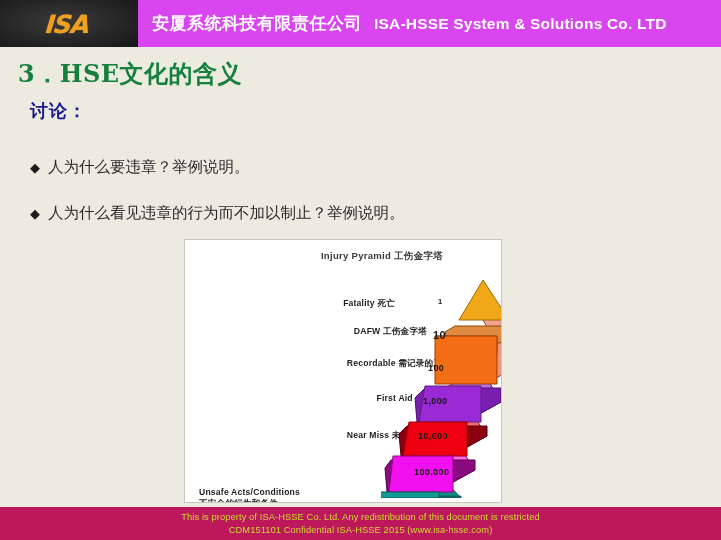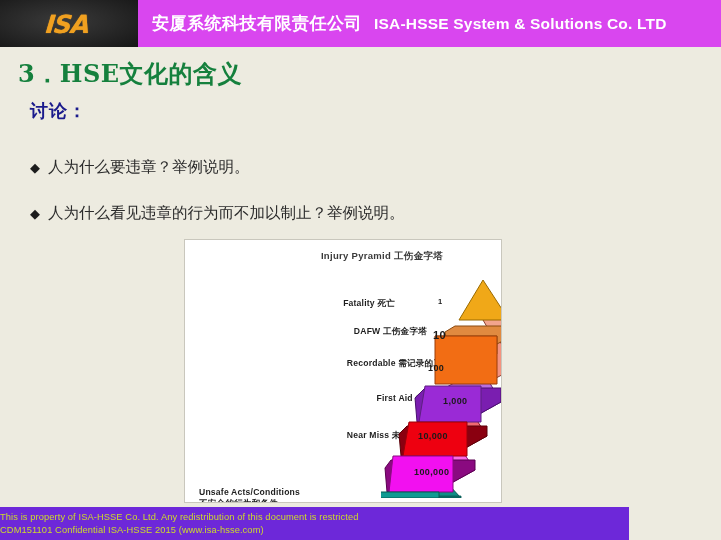--- a/index.html
+++ b/index.html
@@ -178,35 +178,35 @@
   .pnum {
     position: absolute;
     font-family: "Liberation Sans", sans-serif;
     font-weight: bold;
     color: #1a1a1a;
     letter-spacing: 0.4px;
   }
   .pnum.n1 { left: 253px; top: 29px;  font-size: 7.5px; }
   .pnum.n2 { left: 248px; top: 61px;  font-size: 11px; }
   .pnum.n3 { left: 243px; top: 95px;  font-size: 9px; }
-  .pnum.n4 { left: 238px; top: 128px; font-size: 9px; padding-left: 20px; }
+  .pnum.n4 { left: 238px; top: 128px; font-size: 9px; }
   .pnum.n5 { left: 233px; top: 163px; font-size: 9px; }
   .pnum.n6 { left: 229px; top: 199px; font-size: 9px; }
 
   
   .footer {
     position: absolute;
     left: 0;
     top: 507px;
-    width: 629px;
+    width: 721px;
     height: 33px;
-    background: #6d28d9;
+    background: #be185d;
     display: flex;
     flex-direction: column;
-    align-items: flex-start;
+    align-items: center;
     justify-content: center;
   }
   .footer-line {
     color: #cddb2a;
     font-family: "Liberation Sans", sans-serif;
     font-size: 9.3px;
     line-height: 13px;
     letter-spacing: 0.1px;
     white-space: nowrap;
   }

